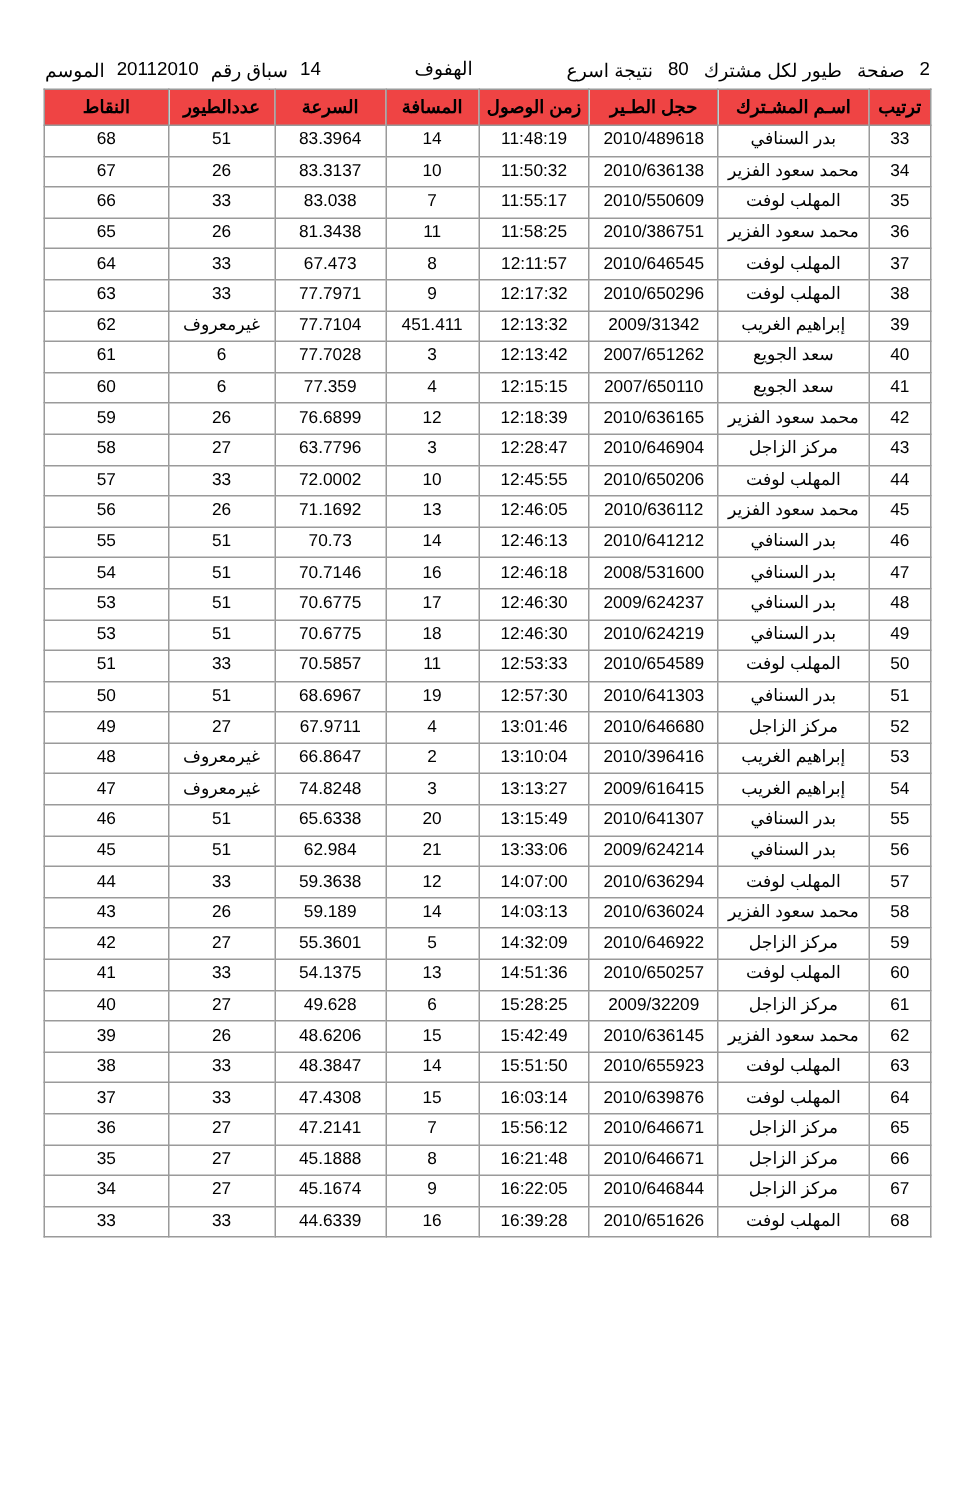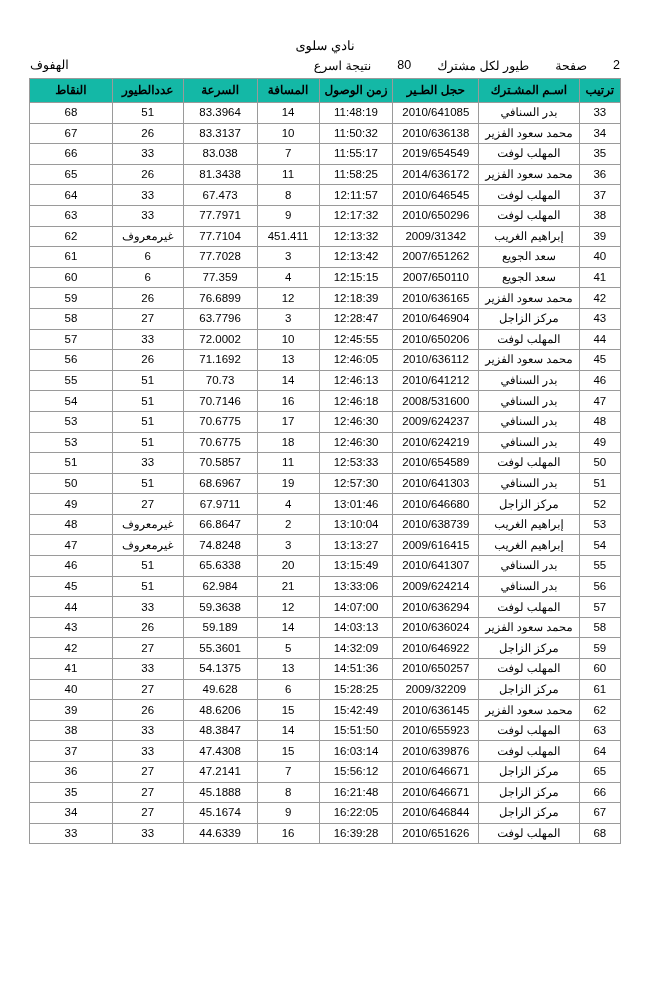--- a/index.html
+++ b/index.html
@@ -35,21 +35,21 @@
     flex-direction: row-reverse;
     align-items: baseline;
     justify-content: space-between;
     direction: rtl;
     font-size: 12.5px;
     padding: 0 2px 5px 2px;
   }
   .header-left-group {
     display: flex;
     flex-direction: row-reverse;
-    gap: 26px;
+    gap: 10px;
     white-space: nowrap;
     text-align: right;
   }
   .header-center {
     white-space: nowrap;
   }
   .header-right-group {
     display: flex;
     flex-direction: row-reverse;
     gap: 8px;
@@ -66,21 +66,21 @@
     border: 1px solid #9a9a9a;
     font-size: 11.5px;
     text-align: center;
     padding: 1px 2px;
     height: 17.6px;
     line-height: 15px;
     white-space: nowrap;
     overflow: hidden;
   }
   table.results thead th {
-    background: #14b8a6;
+    background: #ef4444;
     font-weight: bold;
     font-size: 12px;
     height: 21px;
   }
   
   col.c-rank   { width: 7.0%; }
   col.c-name   { width: 17.0%; }
   col.c-ring   { width: 14.5%; }
   col.c-arrive { width: 12.5%; }
   col.c-dist   { width: 10.5%; }
@@ -90,23 +90,28 @@
 
   td.name-cell { text-align: center; }
   td.rank-cell { text-align: center; }
   .tbl-wrap { padding: 0 1px; }
 </style>
 </head>
 <body>
 
 <div class="page">
 
-  <div class="doc-title">نادي سلوى</div>
 
   <div class="header-row">
+    <div class="header-right-group">
+      <span>الموسم</span>
+      <span>20112010</span>
+      <span>سباق رقم</span>
+      <span>14</span>
+    </div>
     <div class="header-center">الهفوف</div>
     <div class="header-left-group">
       <span>نتيجة اسرع</span>
       <span>80</span>
       <span>طيور لكل مشترك</span>
       <span>صفحة</span>
       <span>2</span>
     </div>
   </div>
 
@@ -131,51 +136,51 @@
         <th>المسافة</th>
         <th>السرعة</th>
         <th>عددالطيور</th>
         <th>النقاط</th>
       </tr>
     </thead>
     <tbody id="results-body">
           <tr>
             <td class="rank-cell">33</td>
             <td class="name-cell">بدر السنافي</td>
-            <td>2010/641085</td>
+            <td>2010/489618</td>
             <td>11:48:19</td>
             <td>14</td>
             <td>83.3964</td>
             <td>51</td>
             <td>68</td>
           </tr>
           <tr>
             <td class="rank-cell">34</td>
             <td class="name-cell">محمد سعود الفزير</td>
             <td>2010/636138</td>
             <td>11:50:32</td>
             <td>10</td>
             <td>83.3137</td>
             <td>26</td>
             <td>67</td>
           </tr>
           <tr>
             <td class="rank-cell">35</td>
             <td class="name-cell">المهلب لوفت</td>
-            <td>2019/654549</td>
+            <td>2010/550609</td>
             <td>11:55:17</td>
             <td>7</td>
             <td>83.038</td>
             <td>33</td>
             <td>66</td>
           </tr>
           <tr>
             <td class="rank-cell">36</td>
             <td class="name-cell">محمد سعود الفزير</td>
-            <td>2014/636172</td>
+            <td>2010/386751</td>
             <td>11:58:25</td>
             <td>11</td>
             <td>81.3438</td>
             <td>26</td>
             <td>65</td>
           </tr>
           <tr>
             <td class="rank-cell">37</td>
             <td class="name-cell">المهلب لوفت</td>
             <td>2010/646545</td>
@@ -331,21 +336,21 @@
             <td>2010/646680</td>
             <td>13:01:46</td>
             <td>4</td>
             <td>67.9711</td>
             <td>27</td>
             <td>49</td>
           </tr>
           <tr>
             <td class="rank-cell">53</td>
             <td class="name-cell">إبراهيم الغريب</td>
-            <td>2010/638739</td>
+            <td>2010/396416</td>
             <td>13:10:04</td>
             <td>2</td>
             <td>66.8647</td>
             <td>غيرمعروف</td>
             <td>48</td>
           </tr>
           <tr>
             <td class="rank-cell">54</td>
             <td class="name-cell">إبراهيم الغريب</td>
             <td>2009/616415</td>

